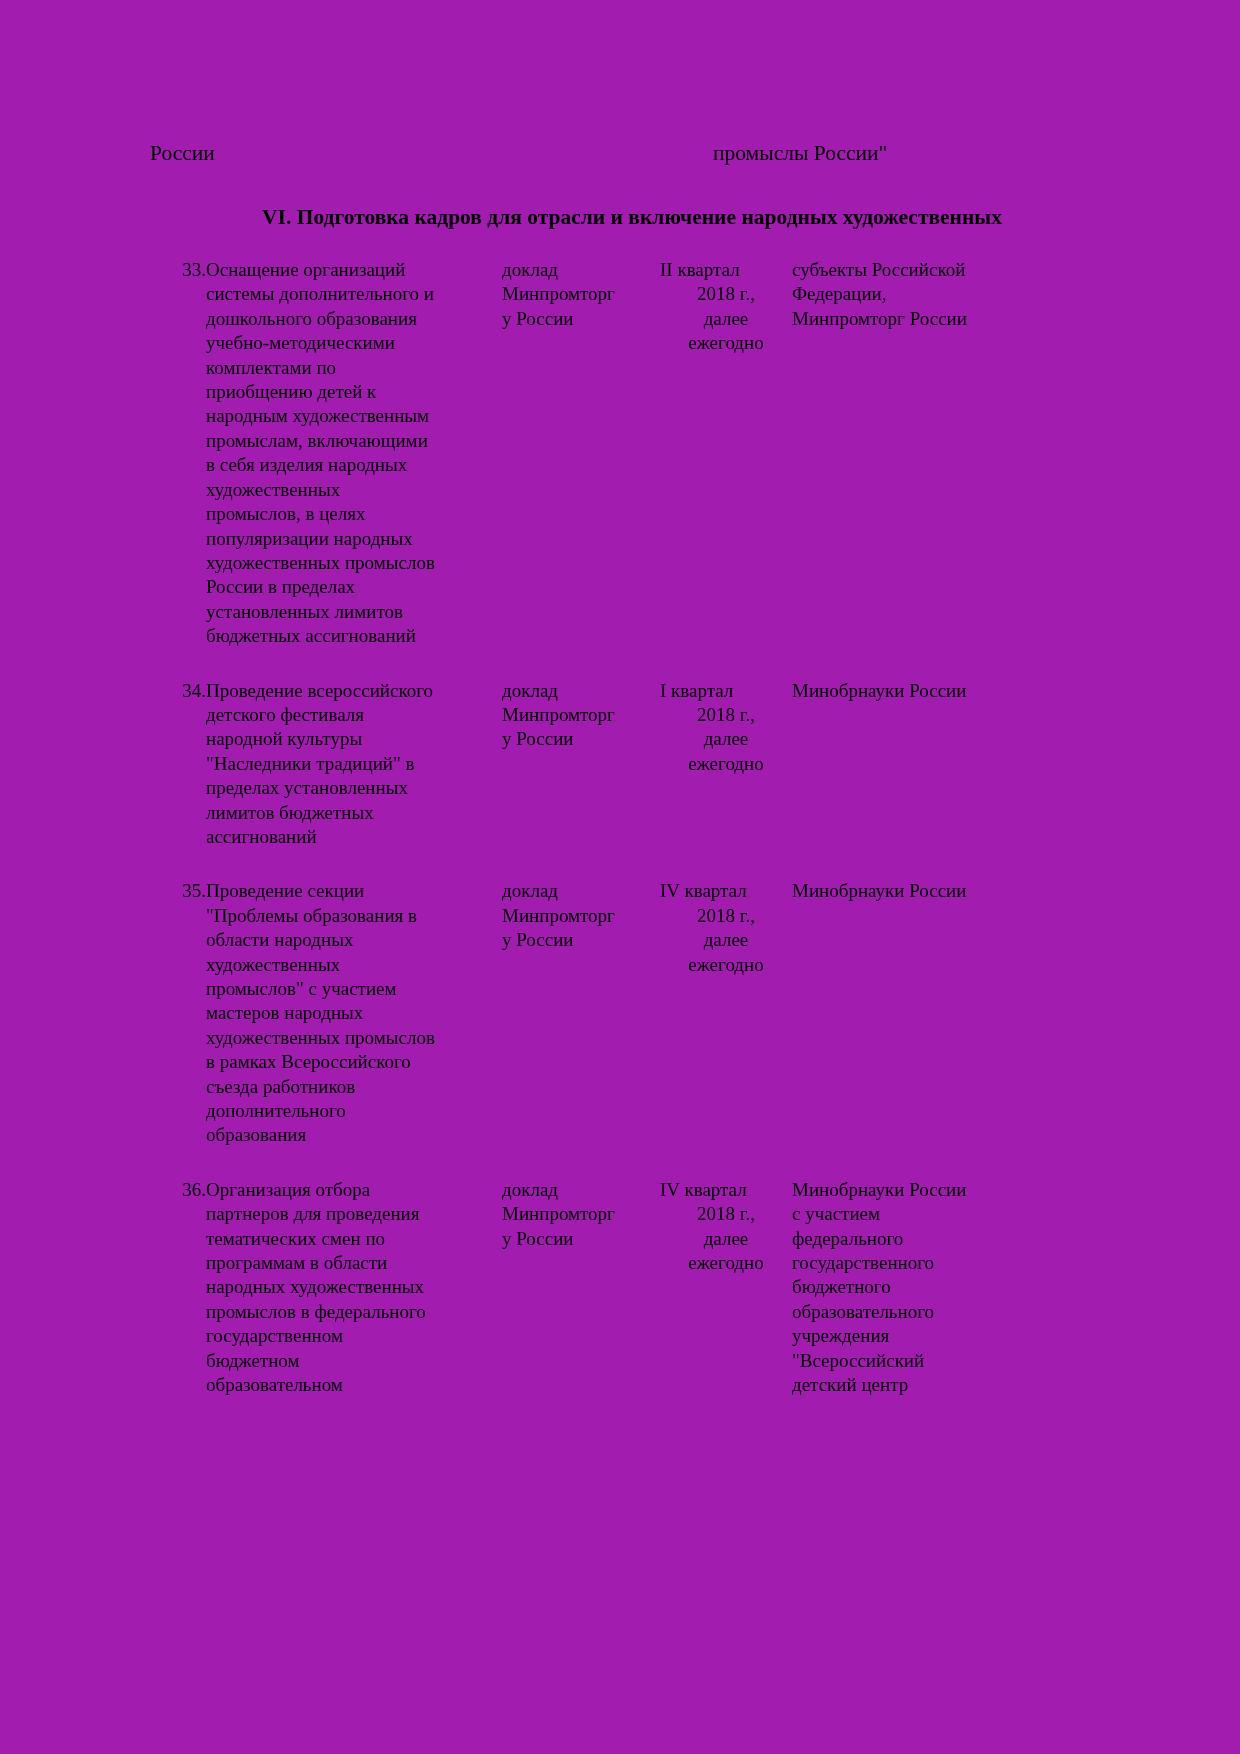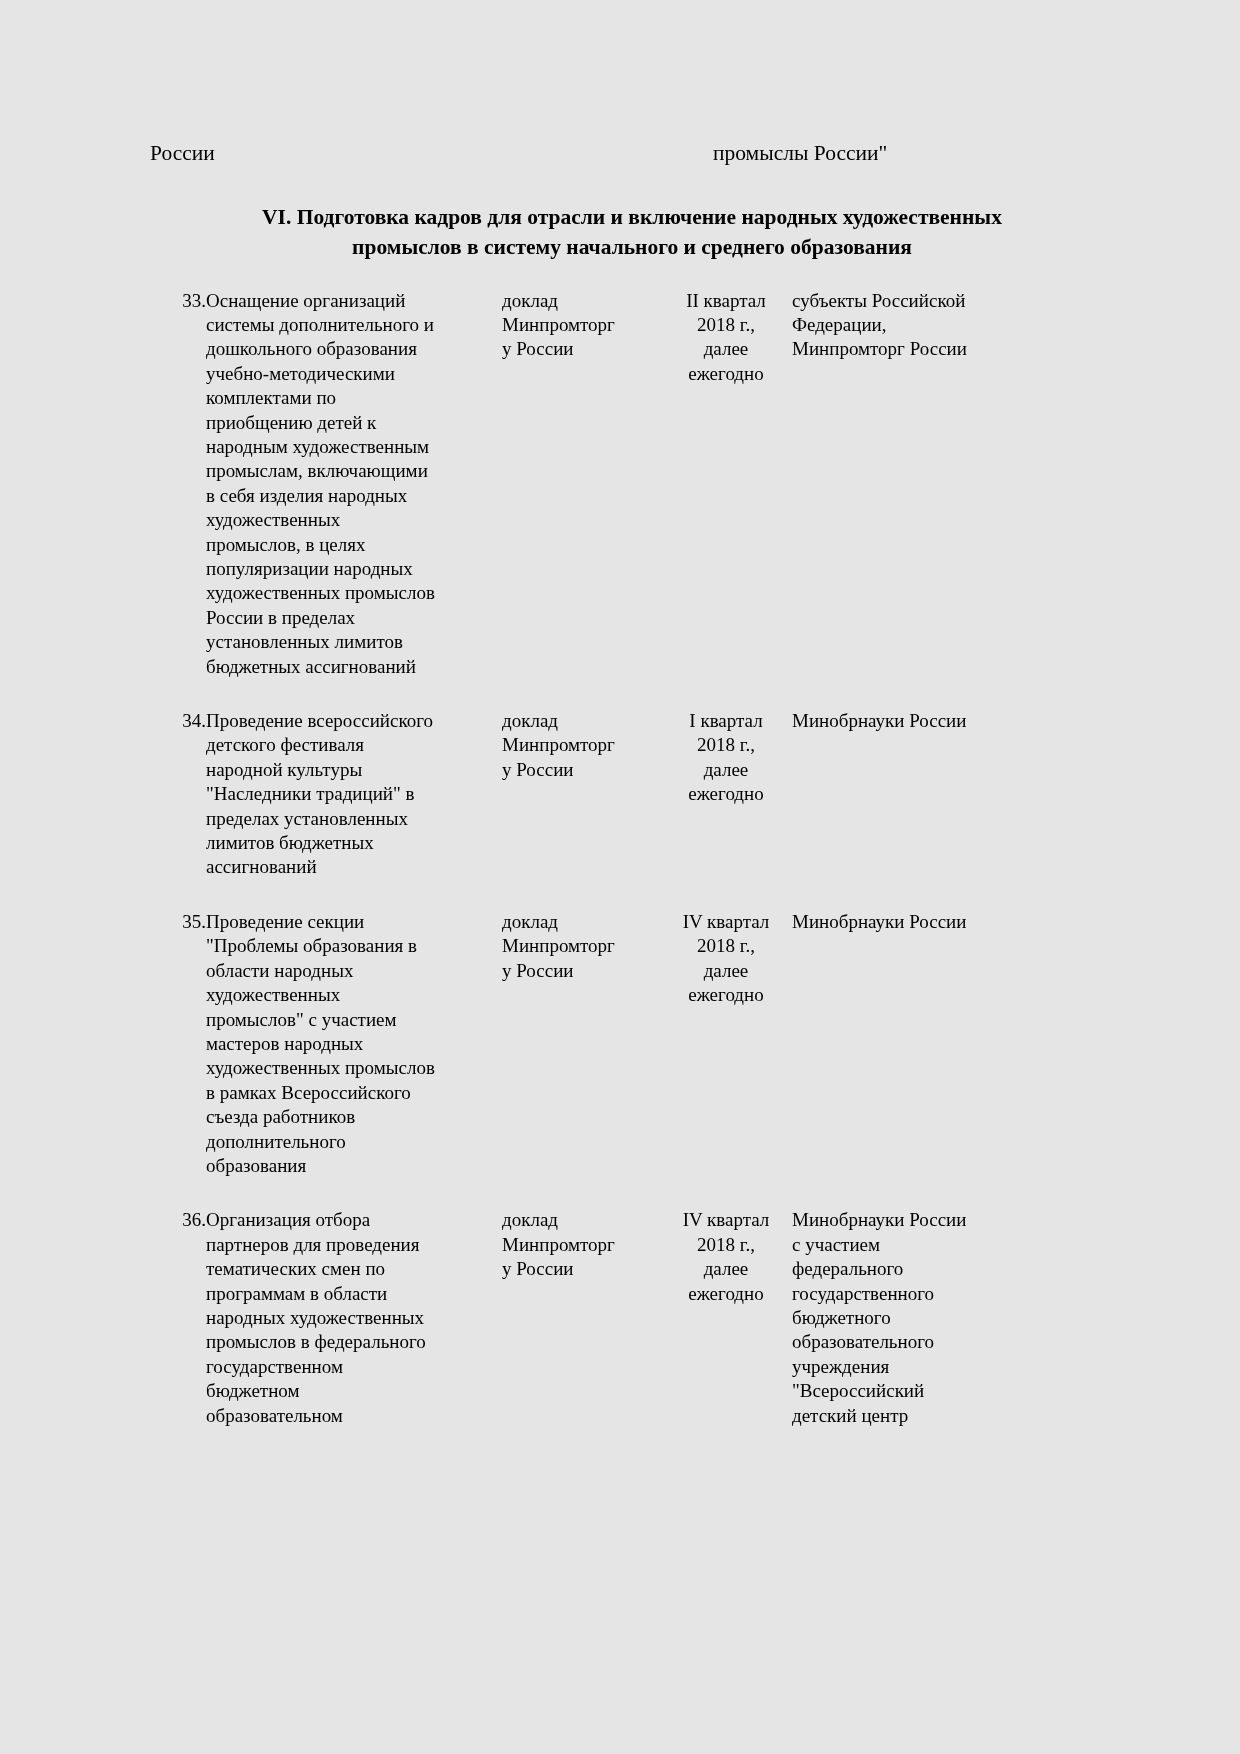--- a/index.html
+++ b/index.html
@@ -9,21 +9,21 @@
     background: #ffffff;
   }
   body {
     font-family: "Liberation Serif", "DejaVu Serif", serif;
     color: #000000;
   }
   .page {
     position: relative;
     width: 1240px;
     height: 1754px;
-    background: #e5e5e5;
+    background: #a21caf;
     box-sizing: border-box;
     padding: 140px 150px 60px 150px;
     overflow: hidden;
   }
 
   
   .running-header {
     display: flex;
     justify-content: flex-start;
     font-size: 21.5px;
@@ -91,36 +91,35 @@
   .ln {
     display: block;
     white-space: pre;
   }
   td.col-task .ln,
   td.col-form .ln,
   td.col-exec .ln {
     text-align: left;
   }
   td.col-term .ln:first-child {
-    text-align: center;
+    text-align: left;
   }
 </style>
 </head>
 <body>
 
 <div class="page">
 
   <div class="running-header">
     <div class="rh-left">России</div>
     <div class="rh-right">промыслы России"</div>
   </div>
 
   <div class="section-heading">
     <span class="sh-line">VI. Подготовка кадров для отрасли и включение народных художественных</span>
-    <span class="sh-line">промыслов в систему начального и среднего образования</span>
   </div>
 
   <table class="plan">
     <tbody>
       <tr class="plan-row">
         <td class="col-num">33.</td>
         <td class="col-task">
             <span class="ln">Оснащение организаций</span>
             <span class="ln">системы дополнительного и</span>
             <span class="ln">дошкольного образования</span>

